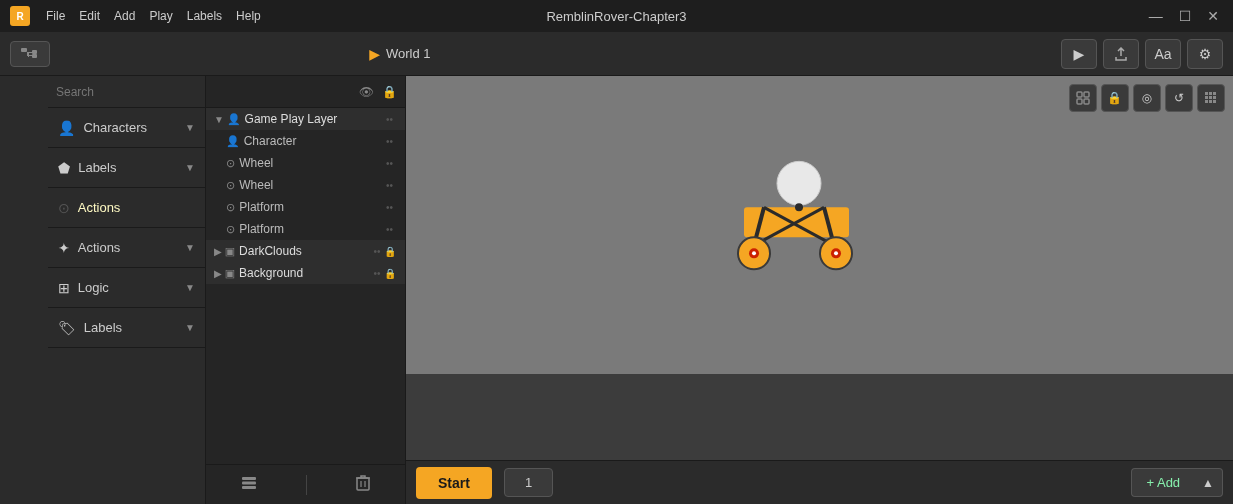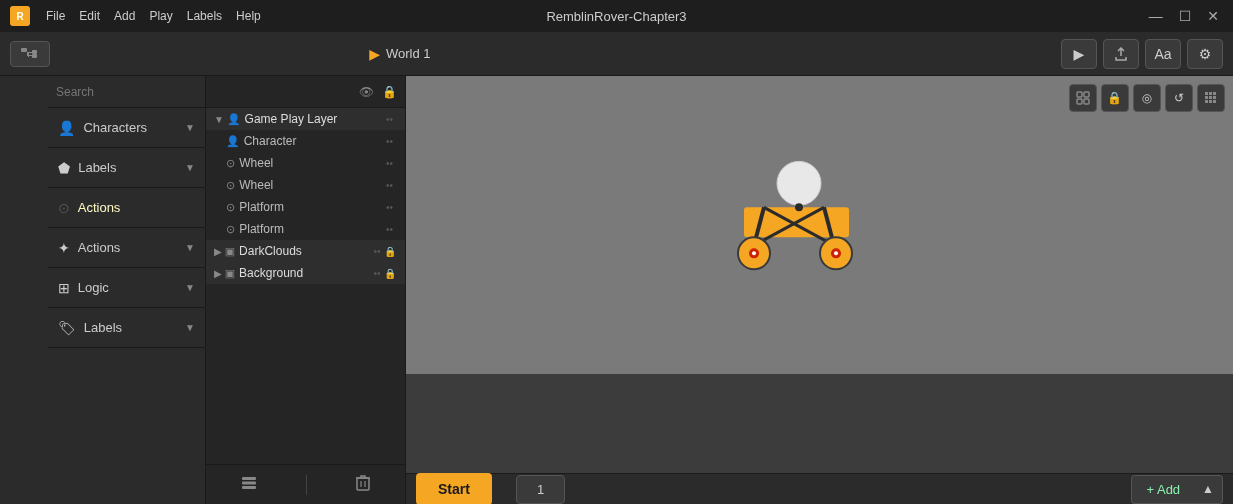--- a/index.html
+++ b/index.html
@@ -230,24 +230,24 @@
       left: 50%;
       top: 50%;
       transform: translate(-60%, -55%);
     }
 
     
     .bottom-bar {
       display: flex;
       align-items: center;
       background: #2b2b2b;
-      height: 31px;
+      height: 44px;
       border-top: 1px solid #1a1a1a;
       padding: 0 10px;
-      gap: 24px;
+      gap: 12px;
       position: absolute;
       bottom: 0;
       left: 0;
       right: 0;
     }
     .start-btn {
       background: #f5a623;
       color: #1a1a1a;
       border: none;
       border-radius: 4px;

